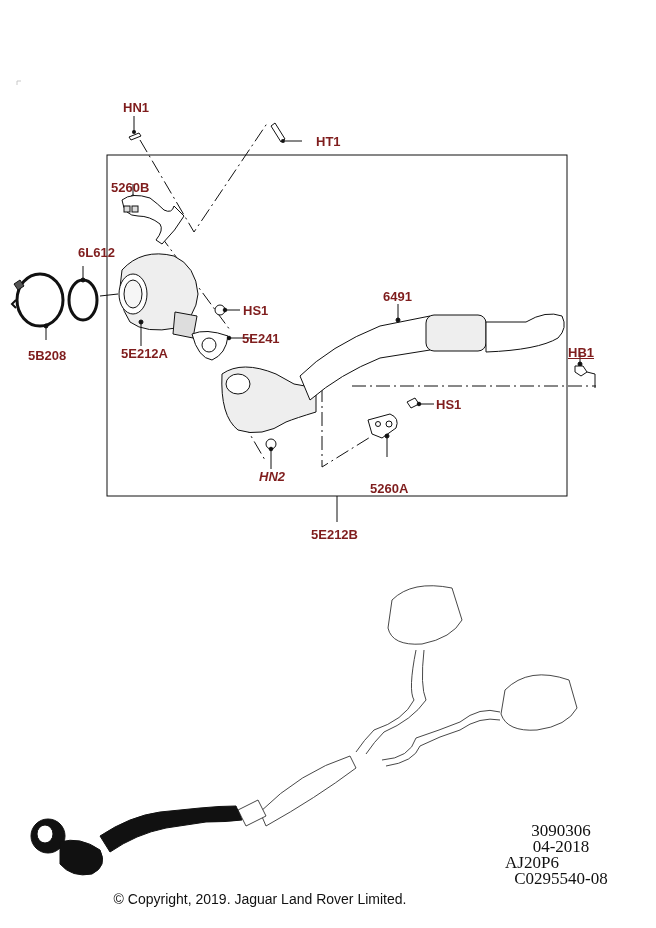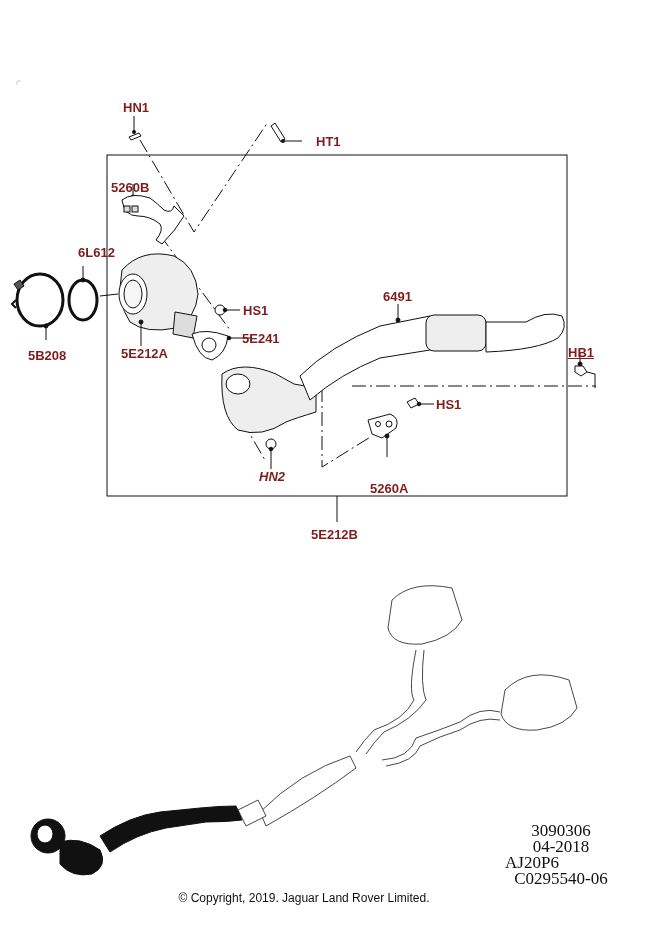--- a/index.html
+++ b/index.html
@@ -1,20 +1,20 @@
 <!DOCTYPE html>
 <html><head>
 <meta charset="utf-8">
 <style>
   html,body{margin:0;padding:0;background:#ffffff;}
   body{width:656px;height:928px;position:relative;overflow:hidden;font-family:"Liberation Sans",sans-serif;}
   #stage{position:absolute;left:0;top:0;width:656px;height:928px;}
   .callout{position:absolute;font-family:"Liberation Sans",sans-serif;font-weight:bold;font-size:13px;color:#7f1d1d;line-height:14px;white-space:nowrap;cursor:pointer;}
   .meta{position:absolute;font-family:Liberation Serif, serif;font-size:17px;color:#111;text-align:center;width:120px;line-height:14px;}
-  .copyright{position:absolute;left:0;width:520px;top:891px;text-align:center;font-family:"Liberation Sans",sans-serif;font-size:12px;color:#111;padding-left:44px;}
+  .copyright{position:absolute;left:0;width:520px;top:891px;text-align:center;font-family:"Liberation Sans",sans-serif;font-size:14px;color:#111;}
 </style>
 </head>
 <body>
 
 <div id="stage">
 <svg width="656" height="928" viewBox="0 0 656 928" xmlns="http://www.w3.org/2000/svg">
 
   <path d="M17 85 L17 81 L21 81" stroke="#bbb" stroke-width="0.8" fill="none"></path>
 
   <rect x="107" y="155" width="460" height="341" fill="none" stroke="#111" stroke-width="1"></rect>
@@ -154,15 +154,15 @@
   <div class="callout" style="left:568px;top:346px;text-decoration:underline;">HB1</div>
   <div class="callout" style="left:436px;top:398px;">HS1</div>
   <div class="callout" style="left:259px;top:470px;font-style:italic;">HN2</div>
   <div class="callout" style="left:370px;top:482px;">5260A</div>
   <div class="callout" style="left:311px;top:528px;">5E212B</div>
 
   
   <div class="meta" style="left:501px;top:824px;">3090306</div>
   <div class="meta" style="left:501px;top:840px;">04-2018</div>
   <div class="meta" style="left:472px;top:856px;">AJ20P6</div>
-  <div class="meta" style="left:501px;top:872px;">C0295540-06</div>
+  <div class="meta" style="left:501px;top:872px;">C0295540-08</div>
   <div class="copyright">© Copyright, 2019. Jaguar Land Rover Limited.</div>
 </div>
 
 </body></html>

